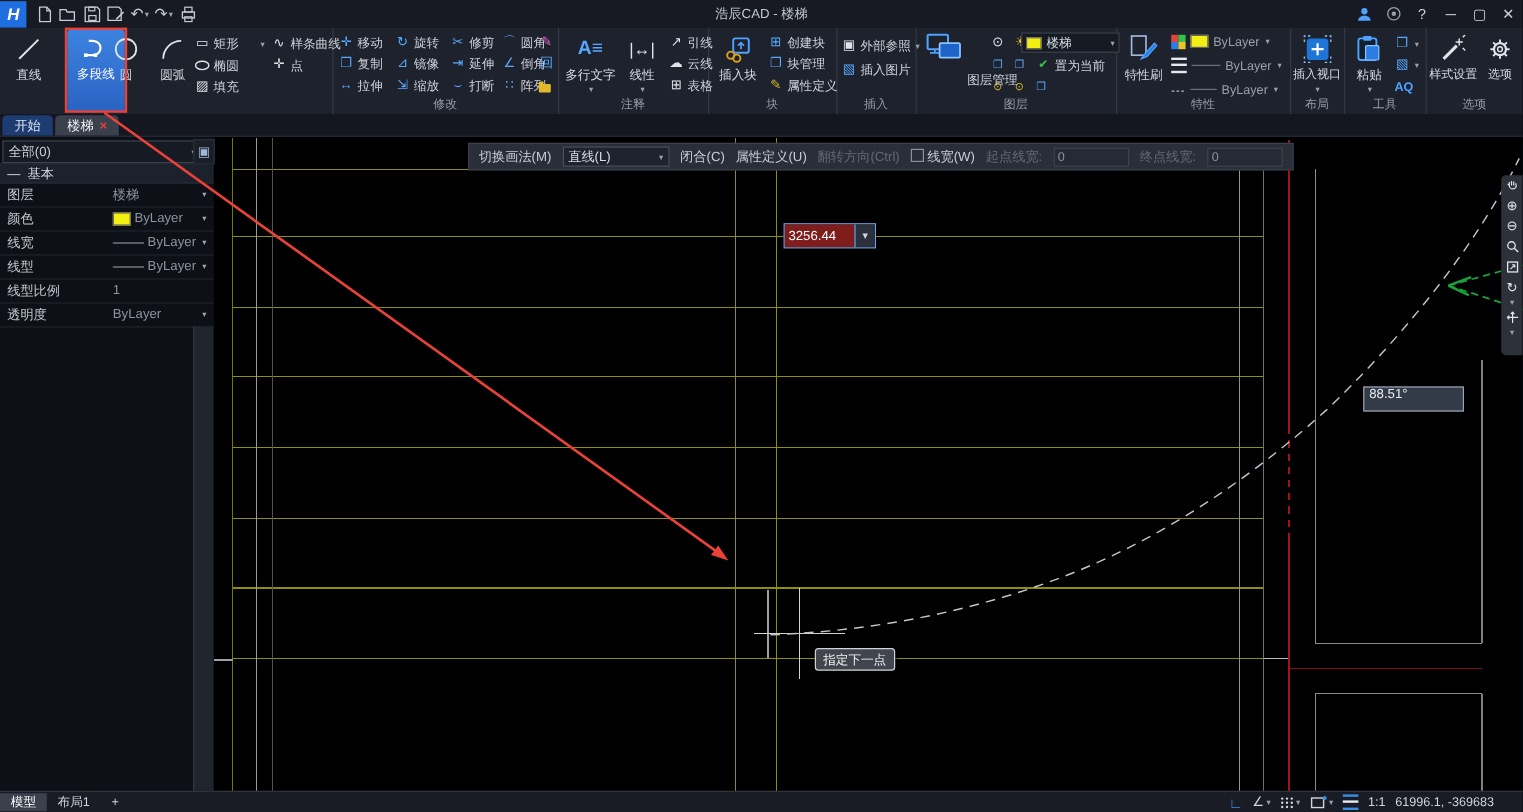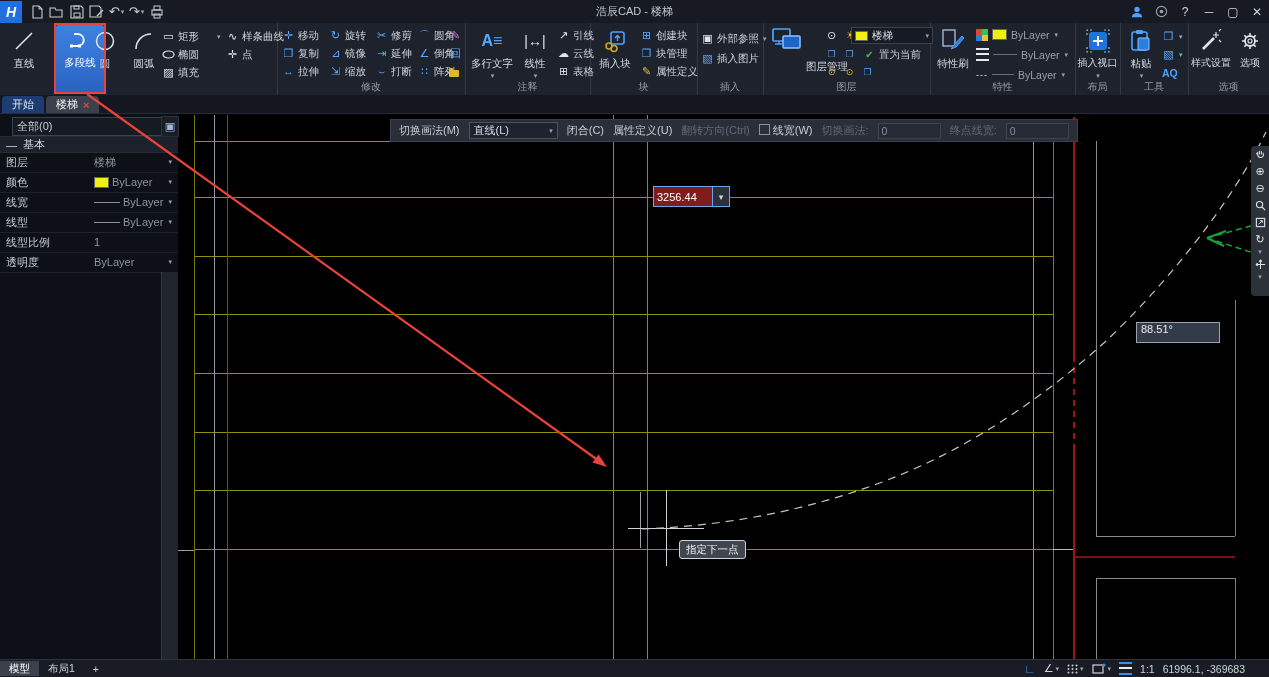--- a/index.html
+++ b/index.html
@@ -38,21 +38,21 @@
   .palette{display:inline-grid;grid-template-columns:6px 6px;grid-template-rows:6px 6px;}
   .palette i{display:block;}
   
   .tabrow{position:absolute;top:95px;left:0;right:0;height:18px;background:#14171f;border-bottom:1px solid #272c37;z-index:4;display:flex;align-items:flex-end;}
   .dtab{height:17px;display:flex;align-items:center;padding:0 10px;font-size:11px;border-radius:4px 4px 0 0;margin-left:2px;}
   .dtab.start{background:#1d3c72;color:#dbe3f0;}
   .dtab.doc{background:#3a404c;color:#f0f2f6;gap:5px;}
   .closex{color:#e04438;font-size:11px;font-weight:bold;}
   
   .panel{position:absolute;top:113px;left:0;width:178px;bottom:17px;background:#0d1016;z-index:3;}
-  .pfilter{position:absolute;top:4px;left:12px;width:156px;height:17px;background:#161a22;border:1px solid #3b424e;
+  .pfilter{position:absolute;top:4px;left:2px;width:156px;height:17px;background:#161a22;border:1px solid #3b424e;
            display:flex;align-items:center;font-size:11px;color:#c6cbd4;padding:0 4px;}
   .pfilter .dd{margin-left:auto;}
   .pselbtn{position:absolute;top:3px;left:161px;width:16px;height:19px;display:flex;align-items:center;justify-content:center;color:#9fb7d8;font-size:11px;border:1px solid #2c313b;background:#1a1e27;}
   .psection{position:absolute;top:23px;left:0;right:0;height:15px;background:#1c212b;display:flex;align-items:center;gap:6px;
             font-size:11px;color:#d5dae3;padding-left:6px;border-top:1px solid #262b35;border-bottom:1px solid #262b35;}
   .prow{position:absolute;left:0;right:0;height:20px;border-bottom:1px solid #1d222b;display:flex;align-items:center;font-size:11px;}
   .prow .plabel{width:88px;padding-left:6px;color:#c3c8d2;}
   .prow .pval{flex:1;display:flex;align-items:center;gap:3px;color:#8e949f;}
   .prow .dd{margin-left:auto;margin-right:6px;}
   .linesample{display:inline-block;width:26px;border-top:1.5px solid #8a8f99;}
@@ -621,21 +621,21 @@
   <div class="cmdbar">
     <span>切换画法(M)</span>
     <span class="cmdsel">
       <span>直线(L)</span>
       <span class="dd">▾</span>
     </span>
     <span>闭合(C)</span>
     <span>属性定义(U)</span>
     <span class="gray">翻转方向(Ctrl)</span>
     <span><span class="chk"></span><span>线宽(W)</span></span>
-    <span class="gray">切换画法:</span>
+    <span class="gray">起点线宽:</span>
     <span class="cmdinput">0</span>
     <span class="gray">终点线宽:</span>
     <span class="cmdinput">0</span>
   </div>
 
   <div class="dyninput">
     <span class="dyntext">3256.44</span>
     <span class="dynspin">▾</span>
   </div>
   <div class="anglebox">

